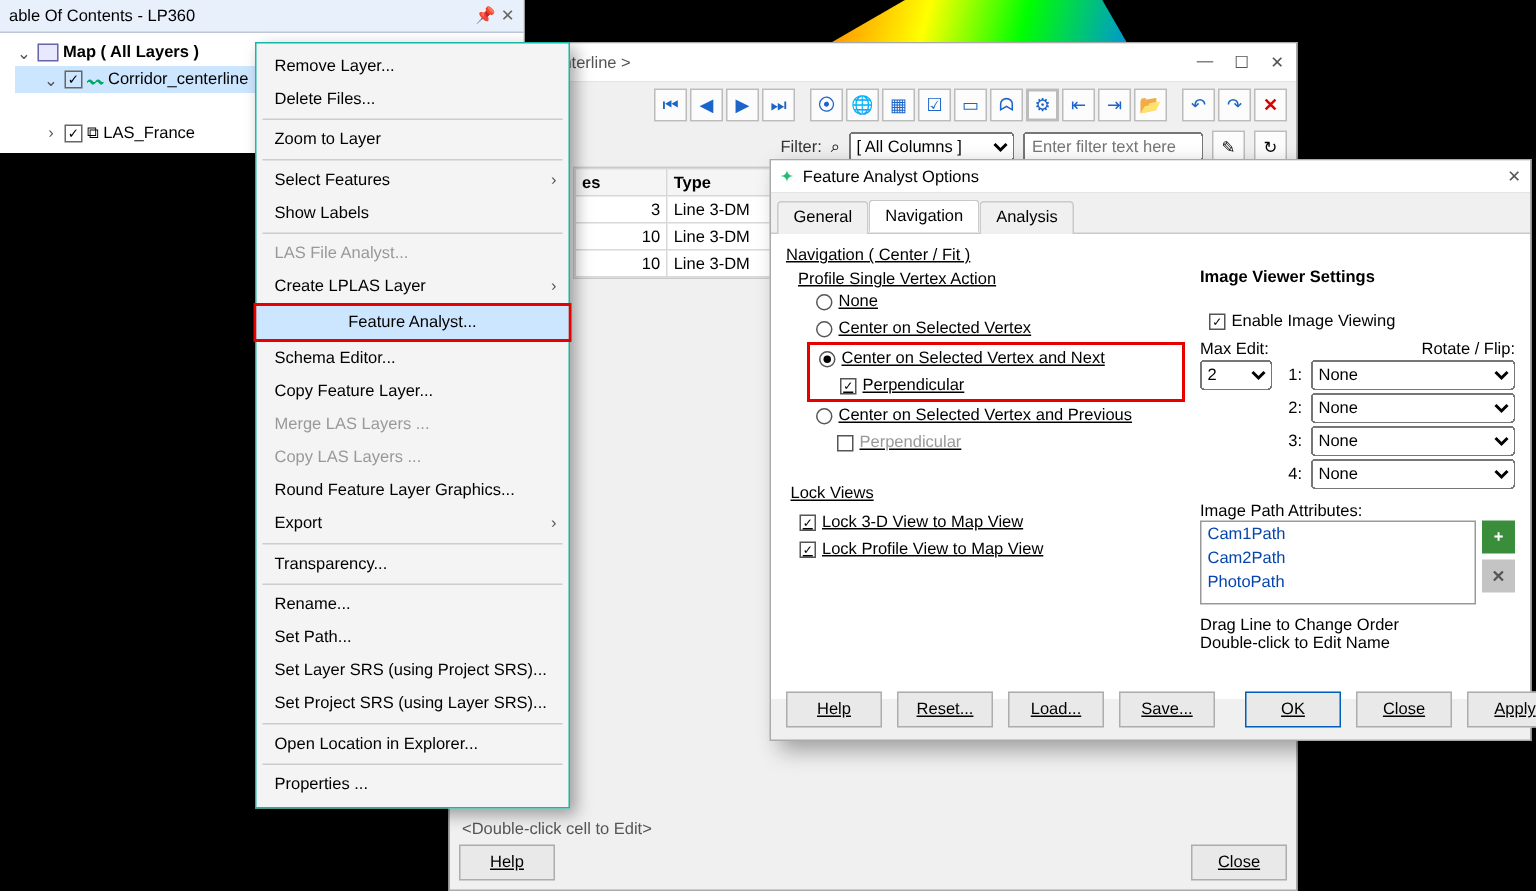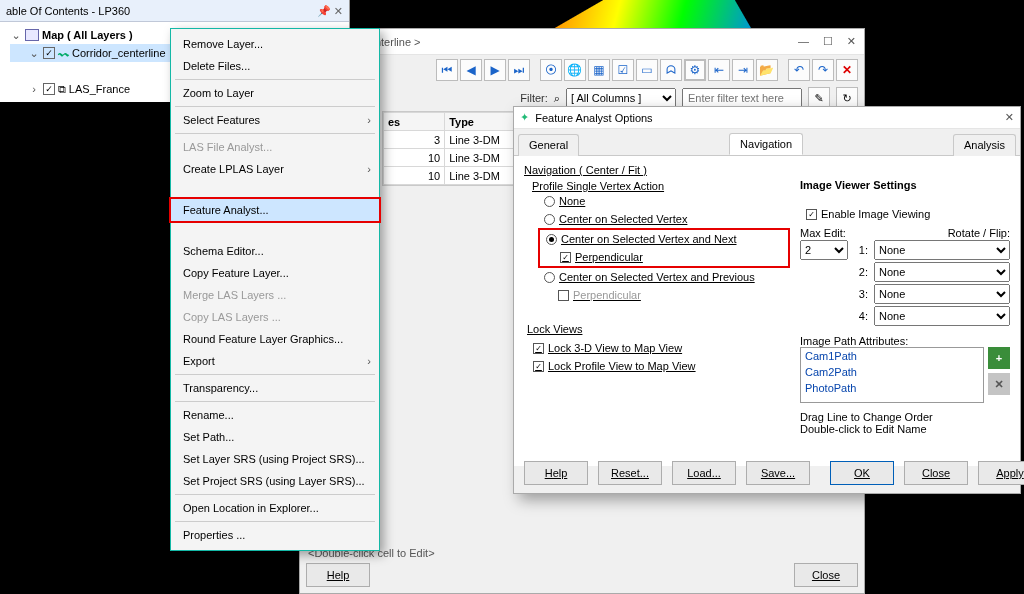--- a/index.html
+++ b/index.html
@@ -50,21 +50,21 @@
 .grid td:nth-child(4){text-align:right;}
 .status-hint{position:absolute; bottom:34px; left:8px; color:#555;}
 .vwin .bottom{position:absolute; bottom:6px; left:6px; right:6px; display:flex; justify-content:space-between;}
 .btn{min-width:64px; height:24px; border:1px solid #adadad; background:#e9e9e9; text-align:center; line-height:22px; padding:0 10px;text-decoration:underline;}
 
 
 .opt { position:absolute; left:513px; top:106px; width:508px; height:388px; background:#f0f0f0; border:1px solid #aaa; box-shadow:6px 6px 14px rgba(0,0,0,0.35);}
 .opt .title{height:22px; background:#fff; border-bottom:1px solid #e5e5e5; display:flex; align-items:center; gap:6px; padding:0 6px;}
 .opt .title .spark{color:#2b7;}
 .opt .title .x{margin-left:auto; color:#555;}
-.tabs{display:flex; border-bottom:1px solid #c9c9c9; padding:4px 4px 0 4px; gap:0;justify-content:space-between;}
+.tabs{display:flex; border-bottom:1px solid #c9c9c9; padding:4px 4px 0 4px; gap:0;}
 .tab{padding:4px 10px; border:1px solid #c9c9c9; border-bottom:none; background:#f0f0f0; border-top-left-radius:3px; border-top-right-radius:3px; position:relative; top:1px;}
 .tab.active{background:#fff; border-bottom:1px solid #fff; top:0;}
 .opt-body{display:flex; padding:8px 10px; gap:10px; background:#fff; height:310px;}
 .group{flex:1;text-decoration:underline;}
 .group h4{margin:0 0 4px 0; font-weight:normal; color:#000;}
 .radio-row,.chk-row{display:flex; align-items:center; gap:4px; height:18px; padding-left:6px;}
 .radio{width:11px;height:11px;border:1px solid #555;border-radius:50%;display:flex;align-items:center;justify-content:center;}
 .radio.sel::after{content:"";width:5px;height:5px;background:#000;border-radius:50%;}
 .cb{width:11px;height:11px;border:1px solid #555;display:flex;align-items:center;justify-content:center;font-size:8px;}
 .cb.ck::after{content:"✓";}
@@ -194,24 +194,25 @@
   </div>
 </div>
 
 <div class="ctx">
   <div class="item">Remove Layer...</div>
   <div class="item">Delete Files...</div>
   <div class="sep"></div>
   <div class="item">Zoom to Layer</div>
   <div class="sep"></div>
   <div class="item arrow">Select Features</div>
+  <div class="item">Show Labels</div>
   <div class="sep"></div>
   <div class="item disabled">LAS File Analyst...</div>
   <div class="item arrow">Create LPLAS Layer</div>
-  <div class="red-box" style="margin:17px -2px;">
+  <div class="red-box" style="margin:0 -2px;text-align:center;">
     <div class="item highlight">Feature Analyst...</div>
   </div>
   <div class="item">Schema Editor...</div>
   <div class="item">Copy Feature Layer...</div>
   <div class="item disabled">Merge LAS Layers ...</div>
   <div class="item disabled">Copy LAS Layers ...</div>
   <div class="item">Round Feature Layer Graphics...</div>
   <div class="item arrow">Export</div>
   <div class="sep"></div>
   <div class="item">Transparency...</div>

